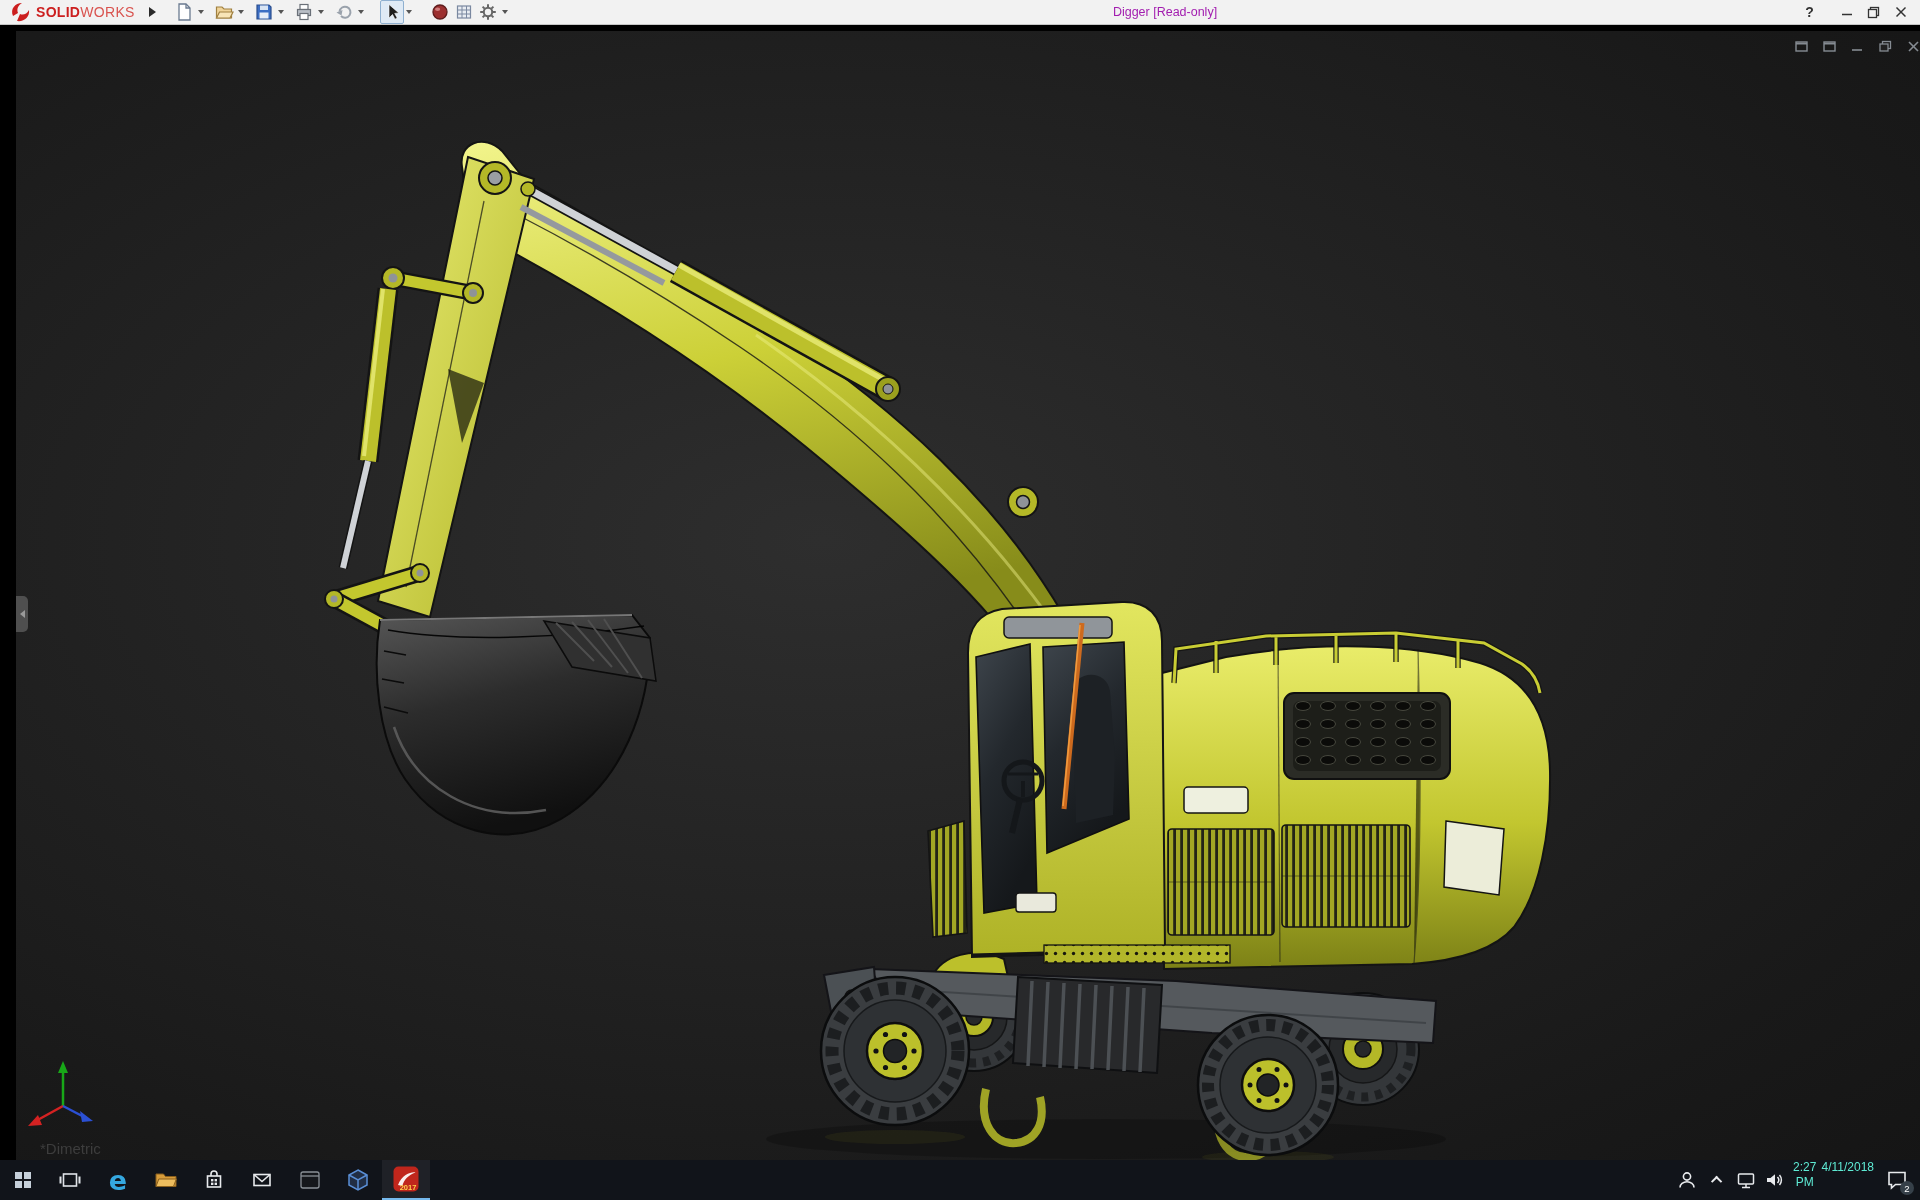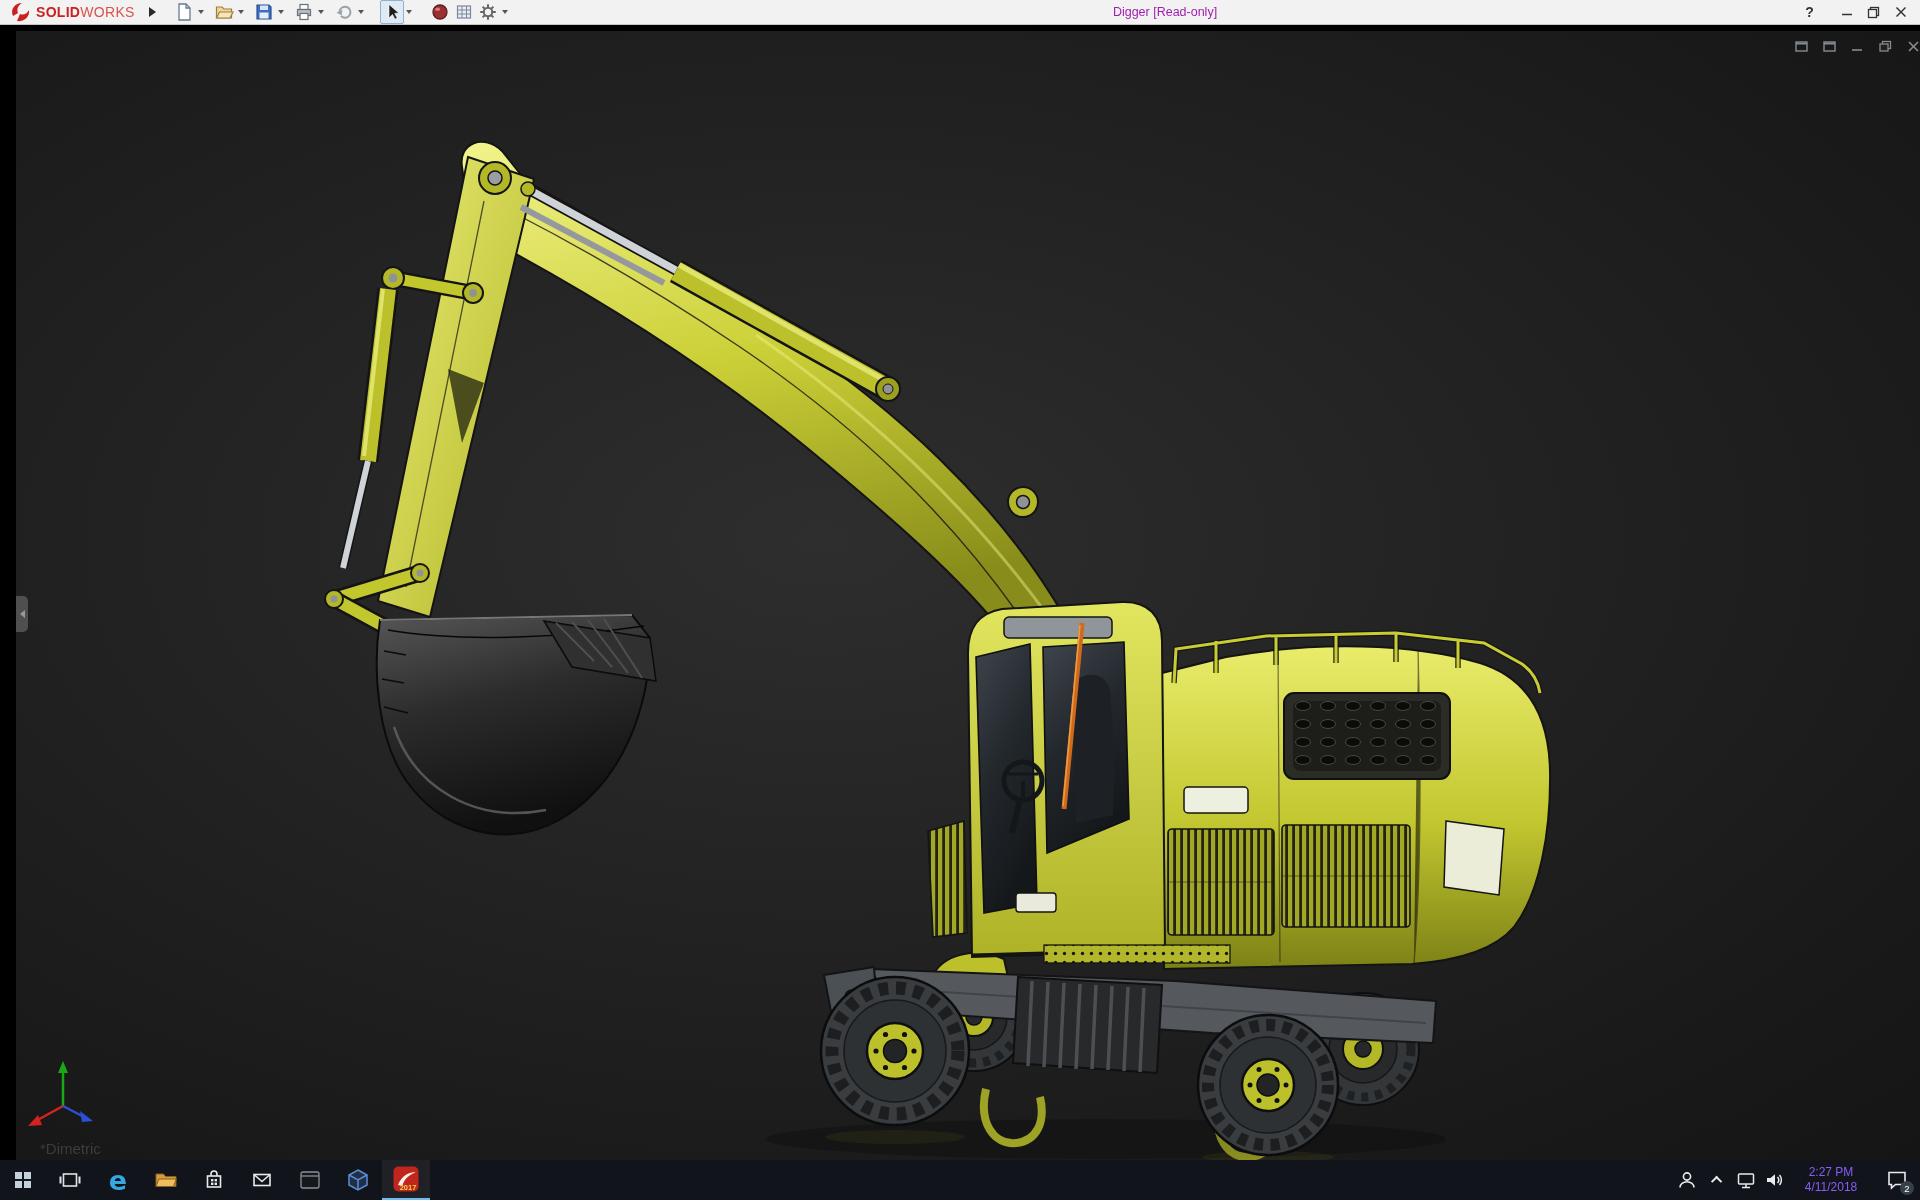--- a/index.html
+++ b/index.html
@@ -55,22 +55,22 @@
   .search-ring { width:17px; height:17px; border:2px solid #33373d; border-radius:50%;
                  flex:none; margin-right:10px; }
   .search-input { flex:1; border:none; outline:none; font-size:14.5px; color:#333;
                   font-family:"Liberation Sans", sans-serif; background:transparent; }
   .search-input::placeholder { color:#5f646b; opacity:1; }
   .edge-e { color:#35a8e0; font-size:27px; font-weight:700; font-family:"DejaVu Sans", sans-serif; line-height:1; }
   .tray { margin-left:auto; display:flex; align-items:stretch; }
   .trc { display:flex; align-items:center; justify-content:center; cursor:pointer; }
   .chev-up { width:8px; height:8px; border-left:2px solid #e8eaed; border-top:2px solid #e8eaed;
              transform:rotate(45deg) translateY(2px); }
-  .clock { width:86px; text-align:center; color:#8b5cf6; font-size:12px; line-height:15px;
-           display:flex; flex-direction:column; justify-content:center; }
+  .clock { width:86px; text-align:center; color:#5eead4; font-size:12px; line-height:15px;
+           display:flex; justify-content:center; }
   .action { position:relative; width:46px; }
   .badge { position:absolute; right:6px; bottom:5px; min-width:14px; height:14px; border-radius:7px;
            background:#364049; color:#fff; font-size:9.5px; display:flex; align-items:center;
            justify-content:center; padding:0 2px; }
   .sw-cell { position:relative;text-decoration:underline; }
 </style>
 </head>
 <body>
 
 <div class="titlebar">

